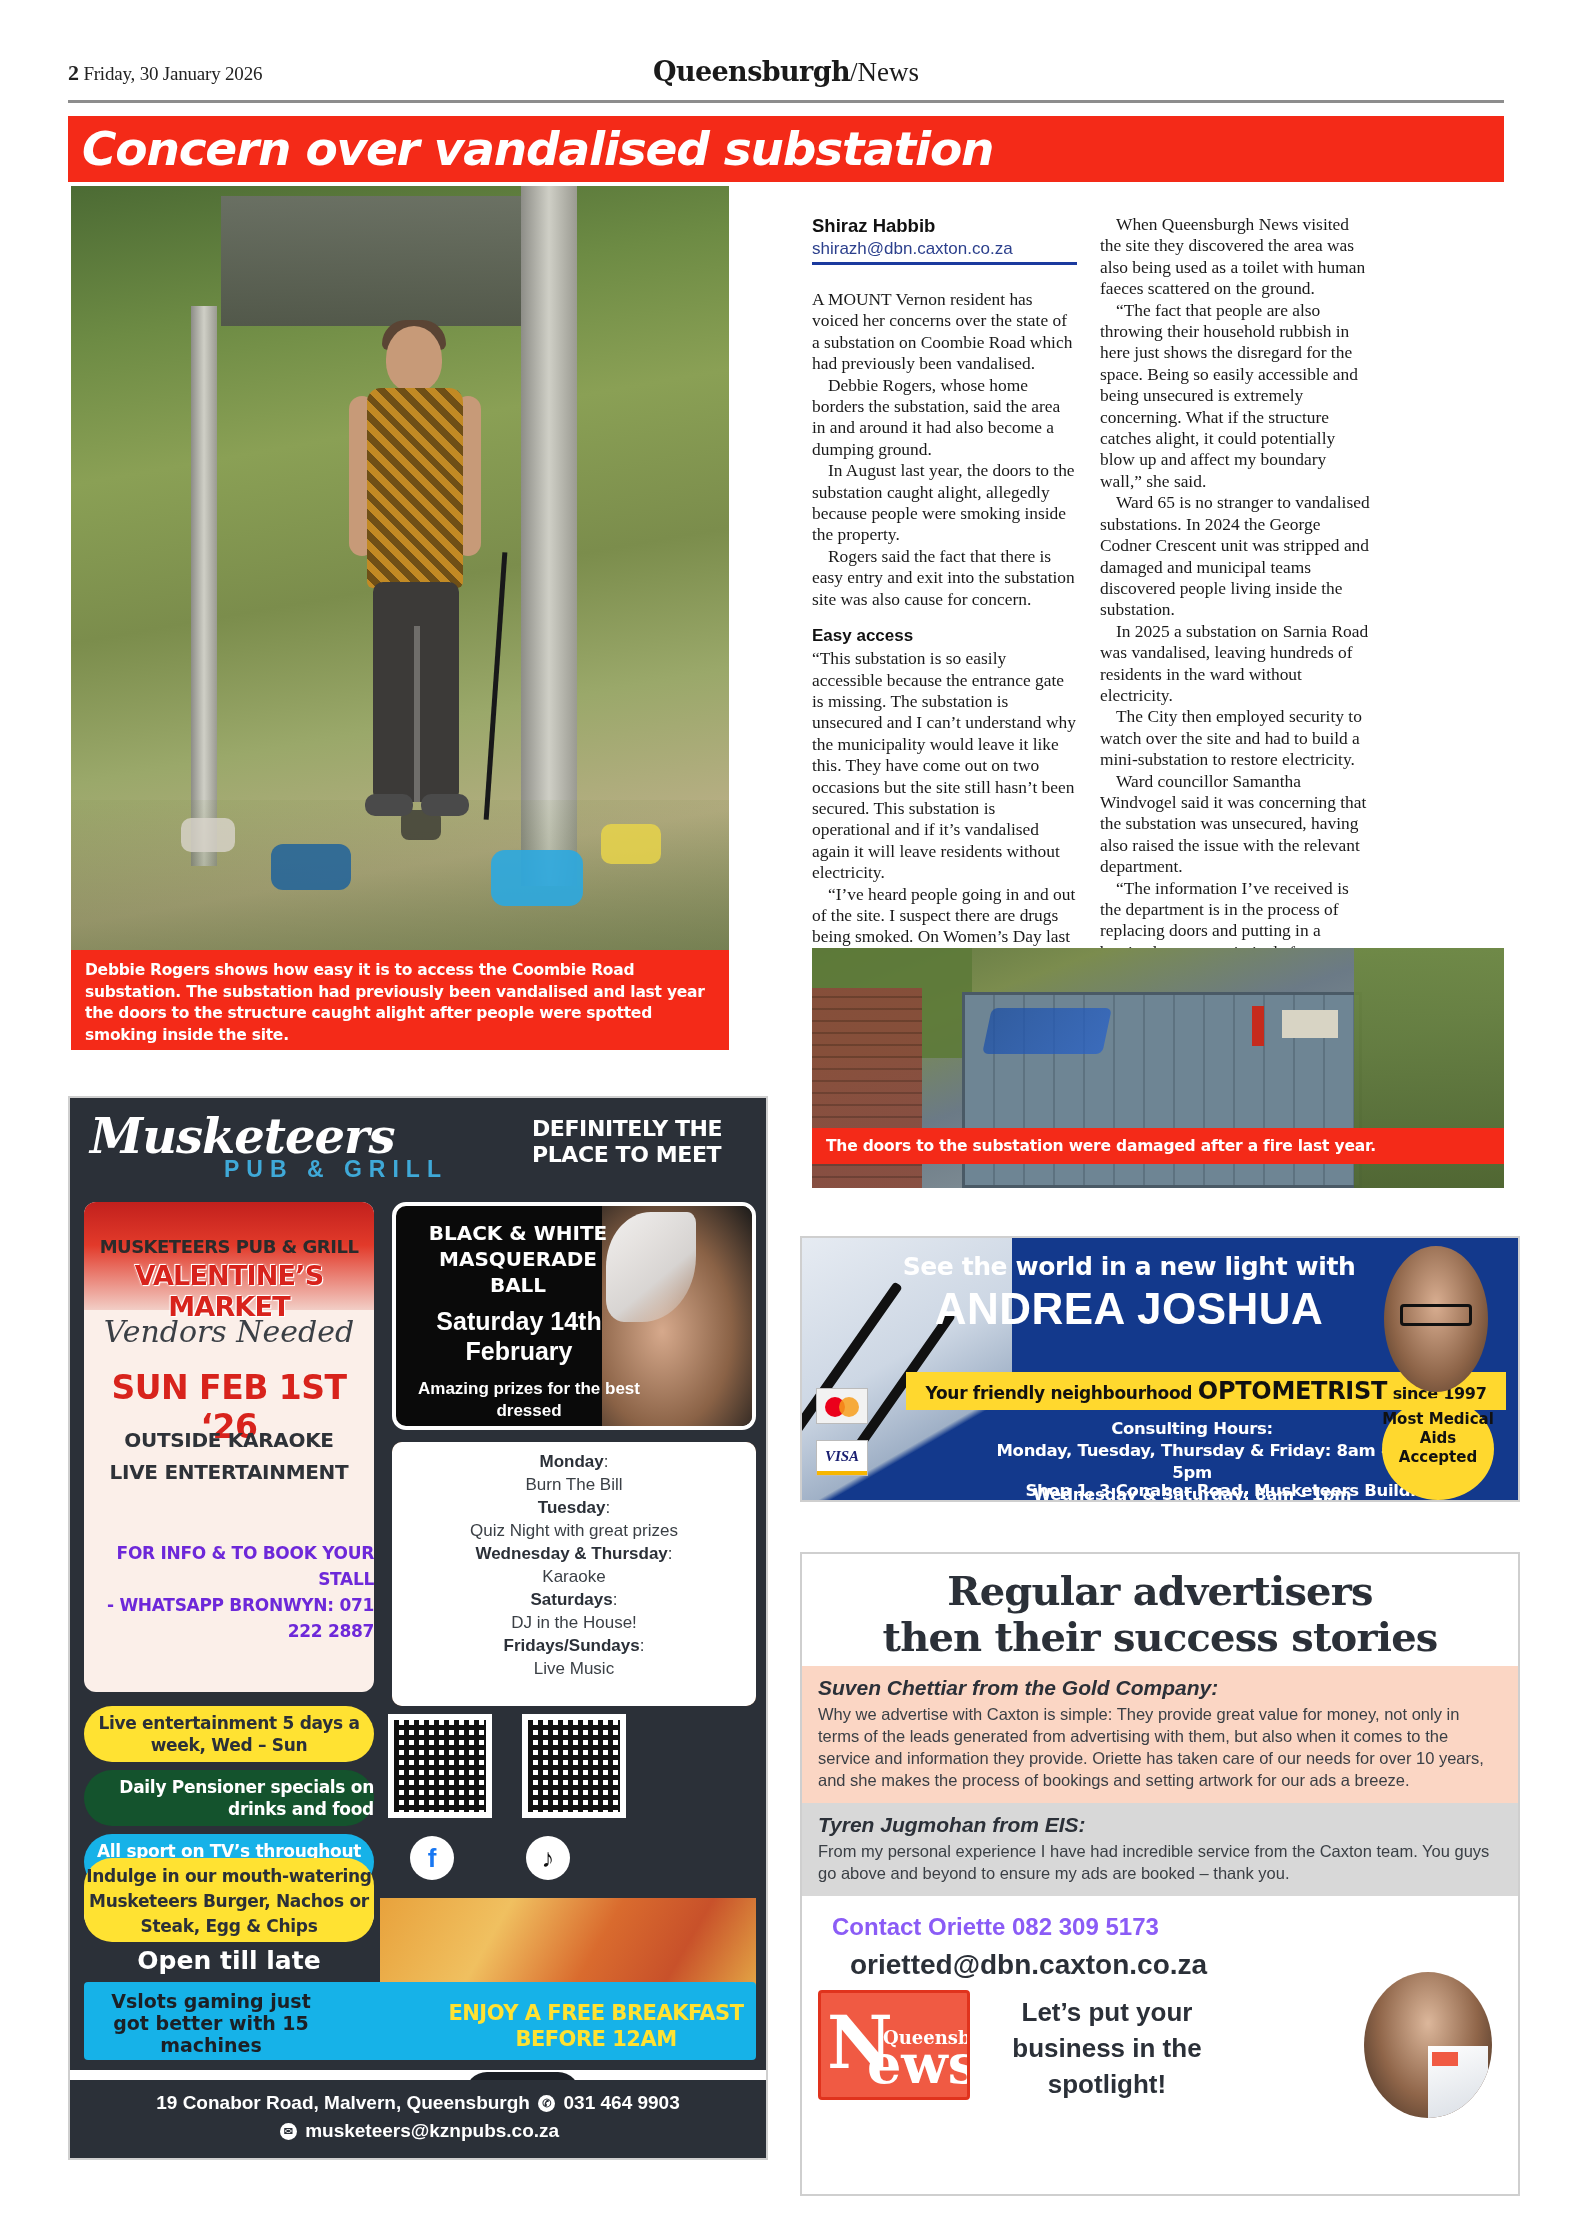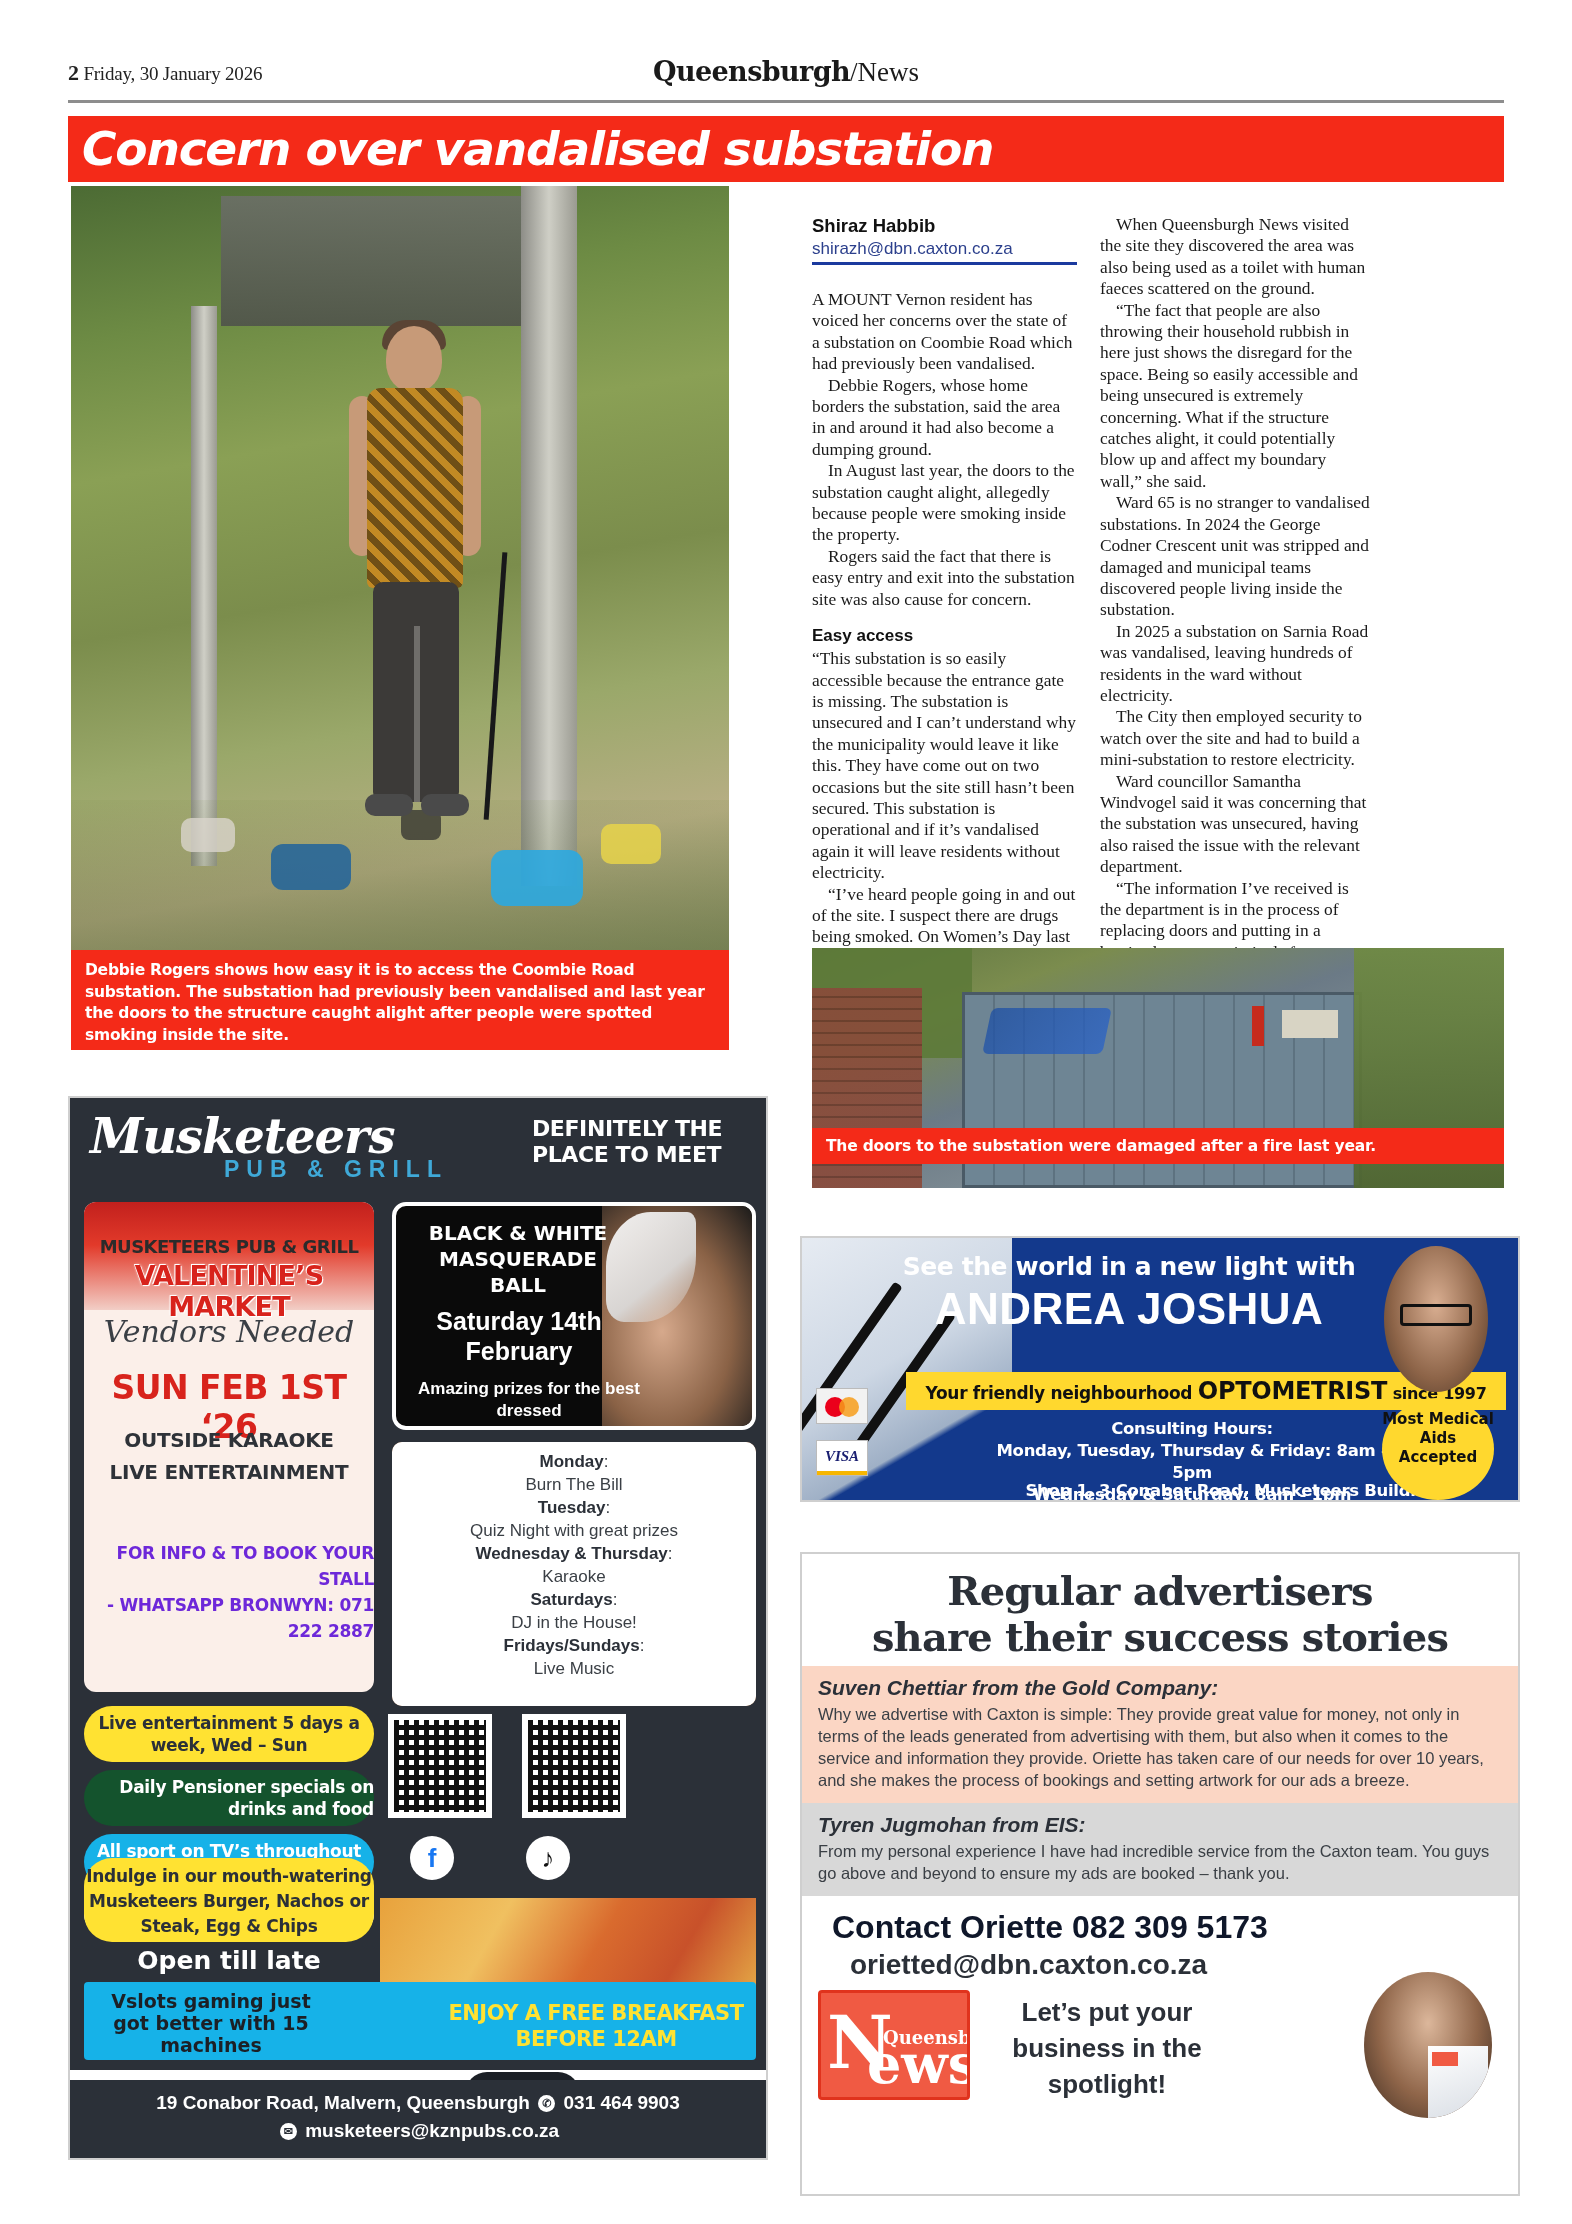--- a/index.html
+++ b/index.html
@@ -260,21 +260,21 @@
   .reg-title { padding:14px 16px 6px; text-align:center;
     font-family:"DejaVu Serif", serif; font-weight:bold; font-size:40px; color:#2b3038;
     line-height:46px; letter-spacing:-0.8px; }
   .quote { padding:10px 16px 12px; }
   .q-peach { background:#fbd6c4; }
   .q-grey  { background:#d8d8d8; }
   .q-name { font-family:"Liberation Sans", sans-serif; font-style:italic; font-weight:bold;
     font-size:21px; color:#2b3038; margin-bottom:3px; }
   .q-body { font-family:"Liberation Sans", sans-serif; font-size:16.5px; color:#3a3f45; line-height:22px; }
   .contact-box { padding:12px 16px 0 30px; }
-  .contact-l1 { font-family:"Liberation Sans", sans-serif; font-weight:bold; font-size:32px; color:#0f172a; line-height:38px; }
+  .contact-l1 { font-family:"Liberation Sans", sans-serif; font-weight:bold; font-size:24px; color:#8b5cf6; line-height:38px; }
   .contact-l2 { font-family:"Liberation Sans", sans-serif; font-weight:bold; font-size:28px; color:#2b3038; line-height:38px; padding-left:18px; }
   .spot-row { position:relative; height:126px; margin-top:6px; }
   .qn-logo { position:absolute; left:16px; top:0; width:152px; height:110px; background:#f05a43;
     border:3px solid #e0331d; border-radius:4px; overflow:hidden; }
   .qn-logo .n { position:absolute; left:6px; top:14px; font-family:"DejaVu Serif", serif;
     font-weight:bold; font-size:72px; color:#fff; line-height:72px; }
   .qn-logo .ews { position:absolute; left:46px; top:44px; font-family:"DejaVu Serif", serif;
     font-weight:bold; font-size:54px; color:#fff; line-height:54px; }
   .qn-logo .qb { position:absolute; left:62px; top:34px; font-family:"DejaVu Serif", serif;
     font-weight:bold; font-size:18px; color:#fff; }
@@ -493,21 +493,21 @@
     <div class="opt-badge">
       <span>Most Medical Aids Accepted</span>
     </div>
     <div class="pay-mc"></div>
     <div class="pay-visa">VISA</div>
   </div>
 
   <div class="ad-reg">
     <div class="reg-title">
       <div>Regular advertisers</div>
-      <div>share their success stories</div>
+      <div>then their success stories</div>
     </div>
     <div class="quote q-peach">
       <div class="q-name">Suven Chettiar from the Gold Company:</div>
       <div class="q-body">Why we advertise with Caxton is simple: They provide great value for money, not only in terms of the leads generated from advertising with them, but also when it comes to the service and information they provide. Oriette has taken care of our needs for over 10 years, and she makes the process of bookings and setting artwork for our ads a breeze.</div>
     </div>
     <div class="quote q-grey">
       <div class="q-name">Tyren Jugmohan from EIS:</div>
       <div class="q-body">From my personal experience I have had incredible service from the Caxton team. You guys go above and beyond to ensure my ads are booked – thank you.</div>
     </div>
     <div class="contact-box">

